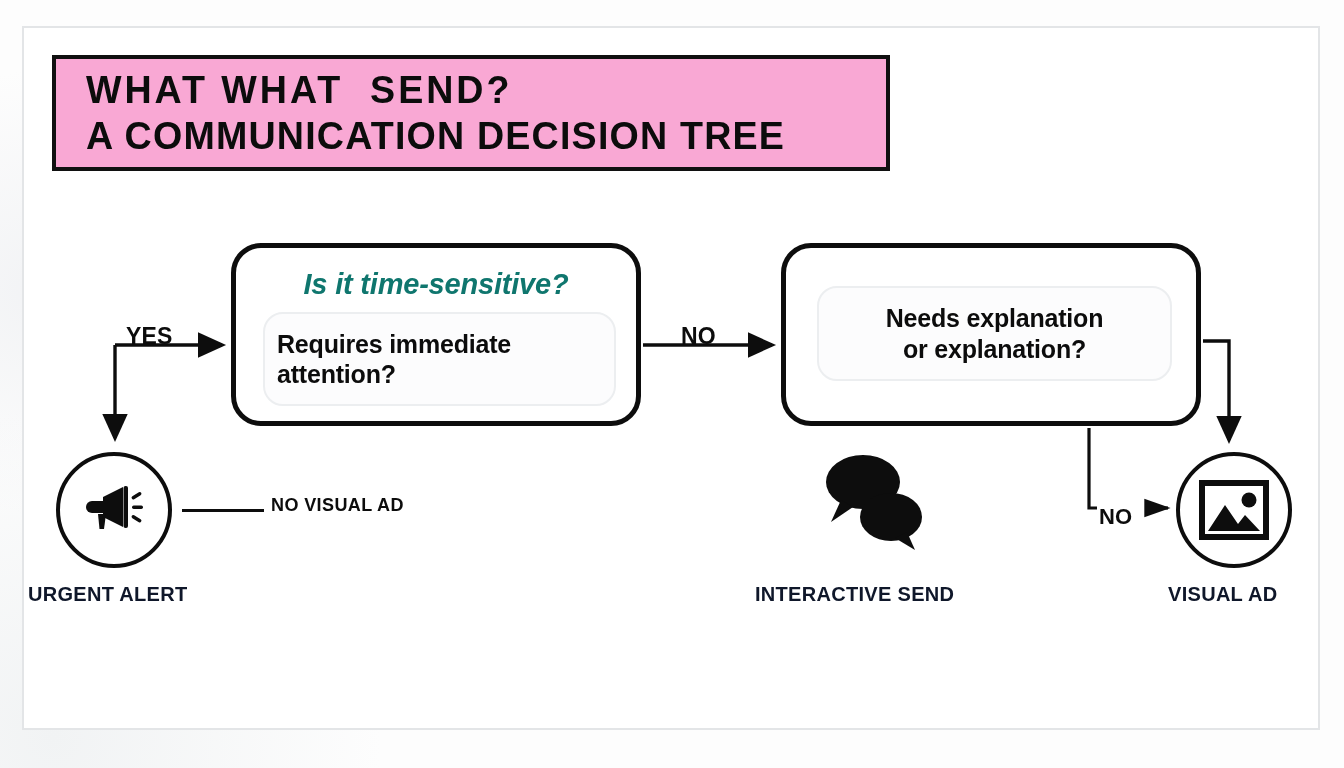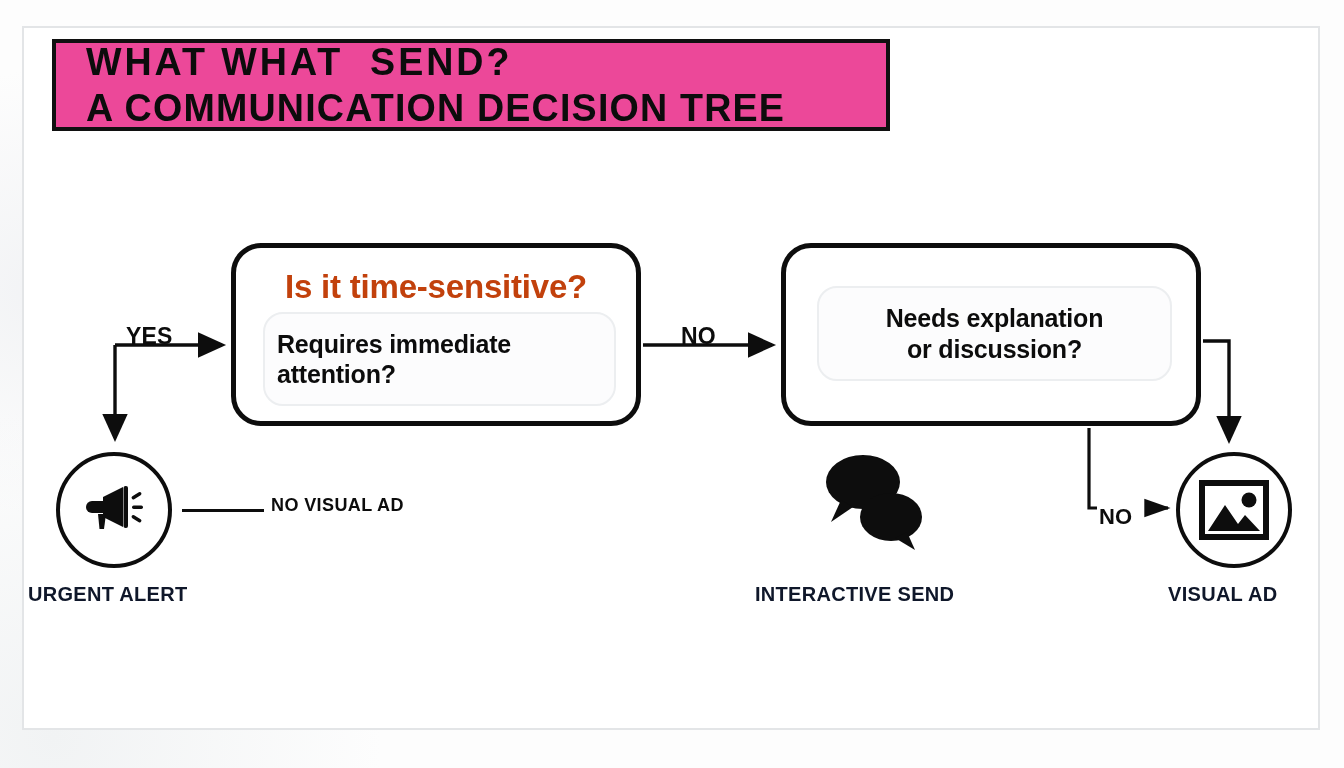--- a/index.html
+++ b/index.html
@@ -43,25 +43,25 @@
     height: 704px;
     border: 2px solid #e3e5e7;
     background: #ffffff;
     box-sizing: border-box;
   }
 
   
   .title-box {
     position: absolute;
     left: 52px;
-    top: 39px;
+    top: 55px;
     width: 838px;
-    height: 92px;
+    height: 116px;
     border: 4px solid #101010;
-    background: #ec4899;
+    background: #f9a8d4;
     box-sizing: border-box;
     display: flex;
     flex-direction: column;
     justify-content: center;
     padding-left: 30px;
   }
   .title-line {
     font-family: "Liberation Sans", sans-serif;
     font-weight: bold;
     font-size: 38px;
@@ -83,24 +83,25 @@
     box-sizing: border-box;
   }
   #dbox-1 { left: 231px; top: 243px; width: 410px; height: 183px; }
   #dbox-2 { left: 781px; top: 243px; width: 420px; height: 183px; }
 
   .dbox-heading {
     position: absolute;
     left: 0; right: 0;
     top: 20px;
     text-align: center;
-    font-size: 33px;
-    font-weight: bold;
-    color: #c2410c;
+    font-size: 29px;
+    font-weight: bold;
+    color: #0f766e;
     letter-spacing: -0.2px;
+    font-style: italic;
   }
 
   .subbox {
     position: absolute;
     border: 2px solid #eceef0;
     border-radius: 20px;
     background: #fcfcfd;
     box-sizing: border-box;
     display: flex;
     align-items: center;
@@ -242,21 +243,21 @@
         <span>Requires immediate</span><br>
         <span>attention?</span>
       </div>
     </div>
   </div>
 
   <div class="dbox" id="dbox-2">
     <div class="subbox" id="subbox-2">
       <div class="subbox-text">
         <span>Needs explanation</span><br>
-        <span>or discussion?</span>
+        <span>or explanation?</span>
       </div>
     </div>
   </div>
 
   <div class="edge-label" id="label-yes">YES</div>
   <div class="edge-label" id="label-no-1">NO</div>
   <div class="edge-label" id="label-no-2">NO</div>
 
   <div class="node" id="node-urgent">
     <div class="node-circle">

